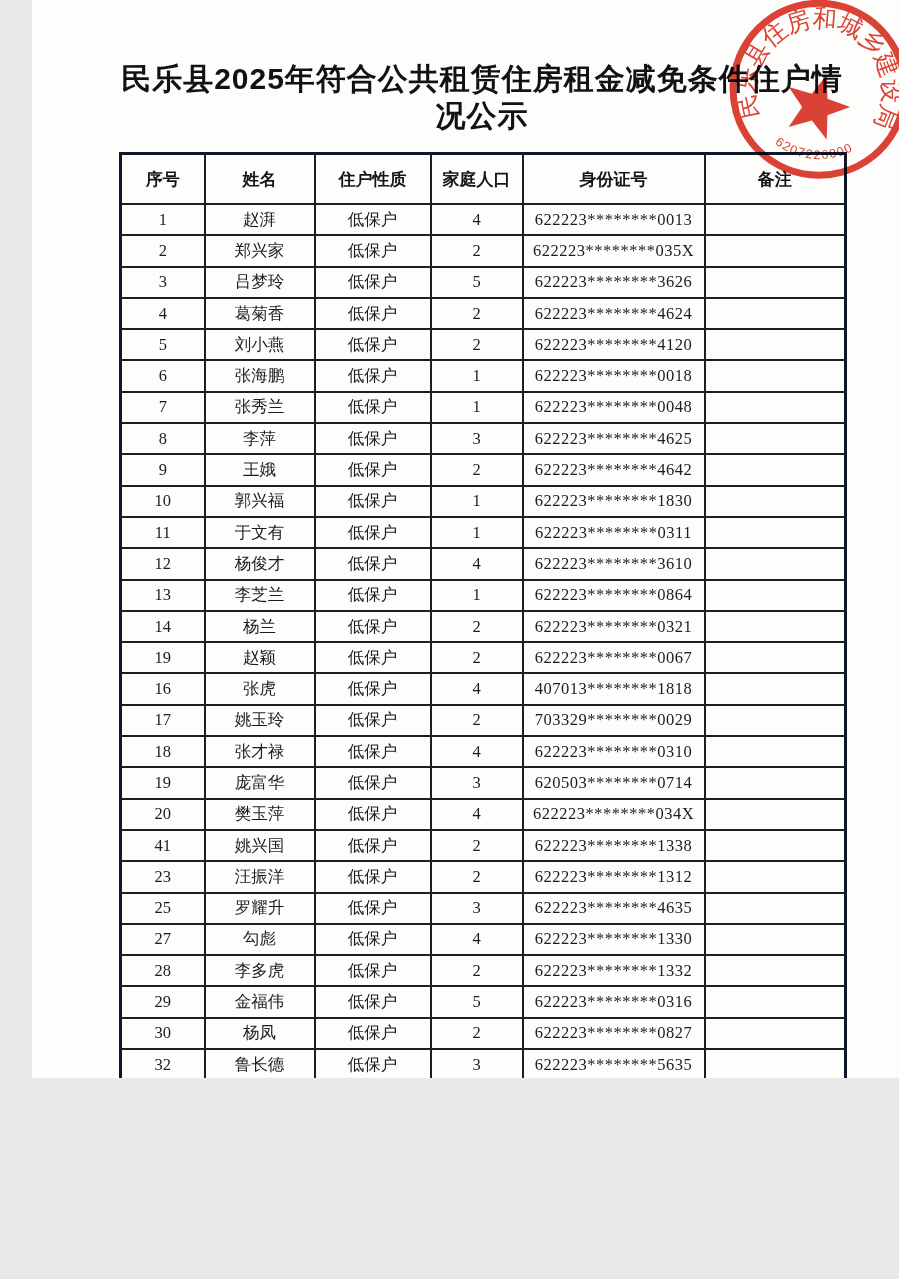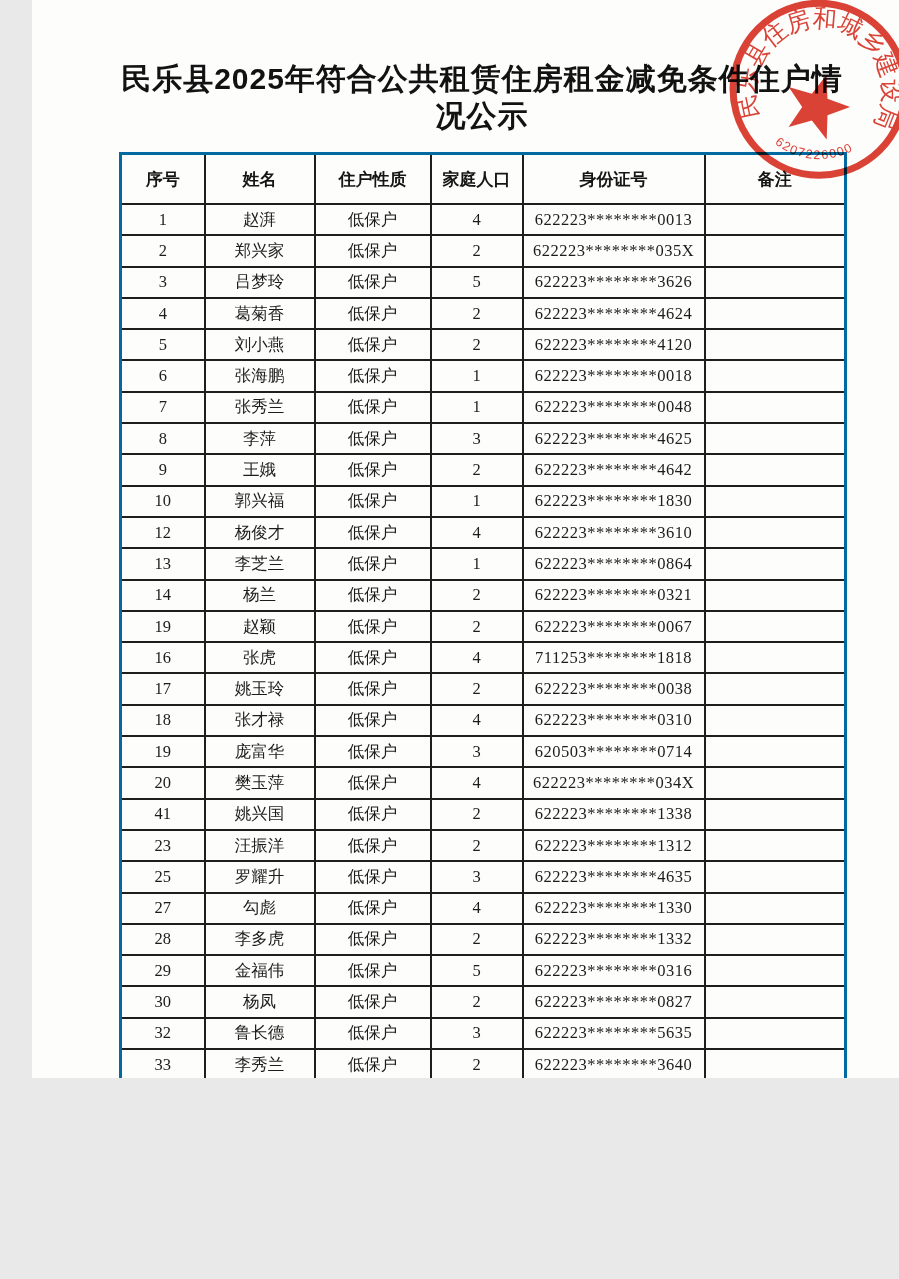--- a/index.html
+++ b/index.html
@@ -32,21 +32,21 @@
   }
   table.household-table th,
   table.household-table td{
     border:2px solid #1e1e1e;
     text-align:center;
     vertical-align:middle;
     padding:0;
     overflow:hidden;
     white-space:nowrap;
   }
-  table.household-table{border:3px solid #0369a1;}
+  table.household-table{border:3px solid #0f172a;}
   table.household-table th{
     height:48px;
     font-family:"Liberation Sans","DejaVu Sans",sans-serif;
     font-weight:bold;
     font-size:17px;
     color:#151515;
   }
   table.household-table td{
     height:29.3px;
     font-size:16.5px;
@@ -166,20 +166,28 @@
         </tr>
         <tr>
           <td>10</td>
           <td>郭兴福</td>
           <td>低保户</td>
           <td>1</td>
           <td class="id-cell">622223********1830</td>
           <td></td>
         </tr>
         <tr>
+          <td>11</td>
+          <td>于文有</td>
+          <td>低保户</td>
+          <td>1</td>
+          <td class="id-cell">622223********0311</td>
+          <td></td>
+        </tr>
+        <tr>
           <td>12</td>
           <td>杨俊才</td>
           <td>低保户</td>
           <td>4</td>
           <td class="id-cell">622223********3610</td>
           <td></td>
         </tr>
         <tr>
           <td>13</td>
           <td>李芝兰</td>
@@ -202,29 +210,29 @@
           <td>低保户</td>
           <td>2</td>
           <td class="id-cell">622223********0067</td>
           <td></td>
         </tr>
         <tr>
           <td>16</td>
           <td>张虎</td>
           <td>低保户</td>
           <td>4</td>
-          <td class="id-cell">711253********1818</td>
+          <td class="id-cell">407013********1818</td>
           <td></td>
         </tr>
         <tr>
           <td>17</td>
           <td>姚玉玲</td>
           <td>低保户</td>
           <td>2</td>
-          <td class="id-cell">622223********0038</td>
+          <td class="id-cell">703329********0029</td>
           <td></td>
         </tr>
         <tr>
           <td>18</td>
           <td>张才禄</td>
           <td>低保户</td>
           <td>4</td>
           <td class="id-cell">622223********0310</td>
           <td></td>
         </tr>

